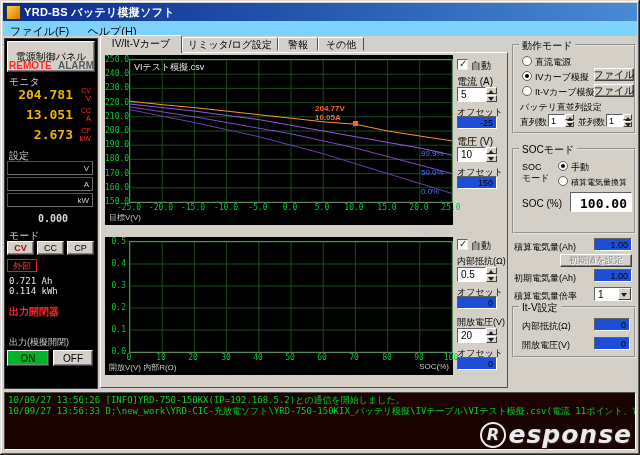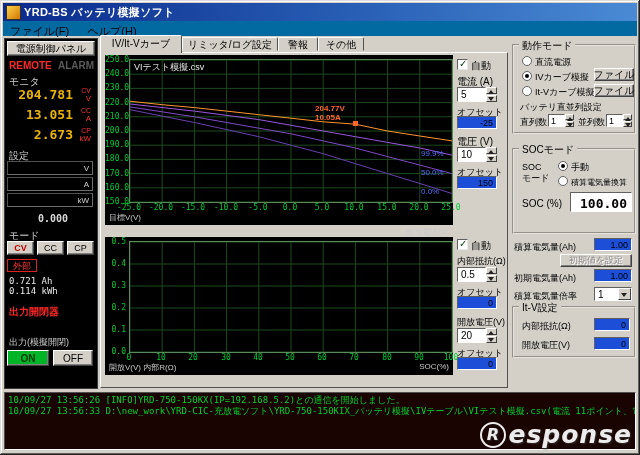--- a/index.html
+++ b/index.html
@@ -6,21 +6,21 @@
   body{width:640px;height:455px;position:relative;overflow:hidden;background:#3a6ea5;
        font-family:"Liberation Sans","DejaVu Sans",sans-serif;-webkit-font-smoothing:none;}
   .a{position:absolute;white-space:nowrap;}
   .window{position:absolute;inset:0;background:#d4d0c8;
     box-shadow:inset -1px -1px 0 #202020,inset 1px 1px 0 #dcdcdc,inset -2px -2px 0 #606060,inset 2px 2px 0 #ffffff;}
   .titlebar{left:3px;top:3px;width:634px;height:18px;
     background:linear-gradient(90deg,#0a2a8c,#2b63b8 60%,#4a8ad4);}
   .appicon{left:3px;top:2px;width:13px;height:13px;background:linear-gradient(135deg,#ffd24a,#d07800);
     border:1px solid #303030;}
   .apptitle{left:21px;top:2px;color:#fff;font-size:11px;font-weight:bold;letter-spacing:.3px;}
-  .menubar{left:3px;top:21px;width:634px;height:15px;background:#0369a1;}
+  .menubar{left:3px;top:21px;width:634px;height:15px;background:#7dd3fc;}
   .menuitem{display:inline-block;padding:1px 7px 0 7px;font-size:11px;color:#000;}
   .btn{background:#d4d0c8;border:1px solid;border-color:#ffffff #404040 #404040 #ffffff;
     box-shadow:inset -1px -1px 0 #808080;font-size:10px;color:#000;
     display:flex;align-items:center;justify-content:center;box-sizing:border-box;}
   .btn.disabled{color:#8a8a8a;text-shadow:1px 1px 0 #ffffff;}
   .edit{background:#1d4ed8;border:1px solid;border-color:#606060 #ffffff #ffffff #606060;color:#000;box-sizing:border-box;}
   .num{font-size:9px;text-align:right;padding:1px 3px 0 0;}
   .f8{font-size:8px;}.f9{font-size:9px;}.f10{font-size:10px;}
   .dim{color:#cfcfcf;}
   
@@ -101,21 +101,21 @@
     <span class="a appicon"></span>
     <span class="a apptitle">YRD-BS バッテリ模擬ソフト</span>
   </div>
 
   <div class="a menubar">
     <span class="menuitem">ファイル(F)</span>
     <span class="menuitem">ヘルプ(H)</span>
   </div>
 
   <div class="a leftpanel">
-    <div class="a btn" style="left:2px;top:2px;width:88px;height:15px">電源制御パネル</div>
+    <div class="a btn" style="left:2px;top:2px;width:88px;height:31px">電源制御パネル</div>
     <span class="a f10" style="left:4px;top:21px;color:#ff2828;font-weight:bold">REMOTE</span>
     <span class="a f10" style="left:53px;top:21px;color:#5a5a5a;font-weight:bold">ALARM</span>
     <span class="a f10 dim" style="left:4px;top:36px">モニタ</span>
 
     <div class="a mrow" style="top:48px">
       <span class="mval">204.781</span>
       <span class="mflag">CV</span>
       <span class="munit">V</span>
     </div>
     <div class="a mrow" style="top:68px">

